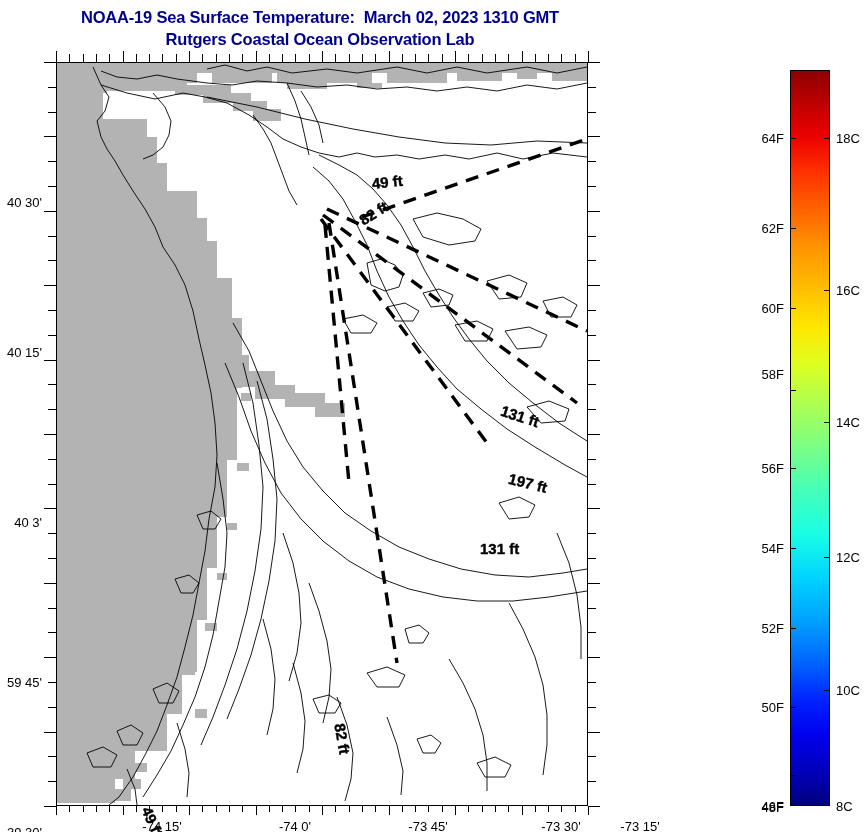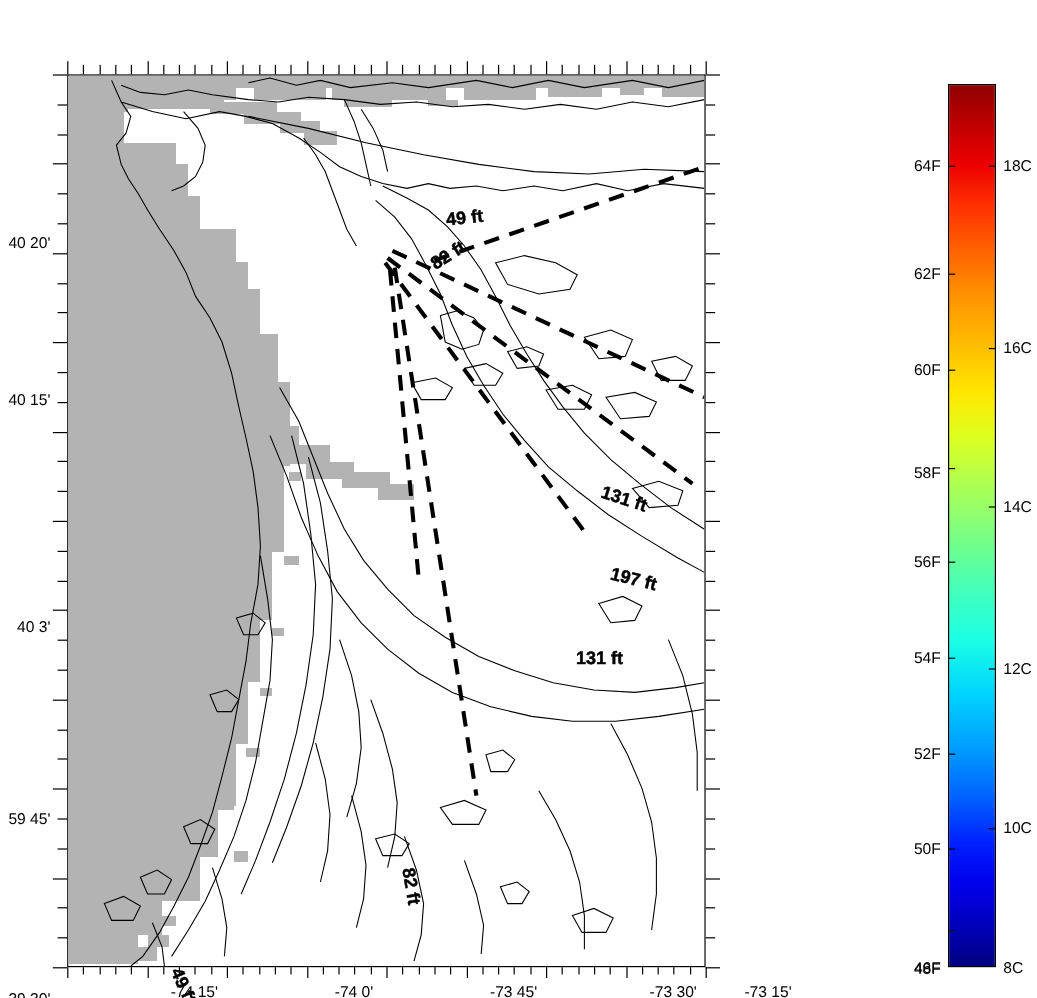--- a/index.html
+++ b/index.html
@@ -76,20 +76,22 @@
             transform:translateY(-50%);white-space:pre;text-align:right;}
   .cb-lab-c{position:absolute;left:46px;font-size:13px;color:#000;
             transform:translateY(-50%);white-space:pre;}
 </style>
 </head>
 <body>
 
 <div id="stage">
 
   <div class="title-block">
+    <div class="title-line">NOAA-19 Sea Surface Temperature:  March 02, 2023 1310 GMT</div>
+    <div class="title-line">Rutgers Coastal Ocean Observation Lab</div>
   </div>
 
   <div id="map-frame">
     <div id="map-clip">
       <svg width="530" height="742" viewBox="0 0 530 742" xmlns="http://www.w3.org/2000/svg">
         <rect x="0" y="0" width="530" height="742" fill="#ffffff"></rect>
 
         <g fill="#b3b3b3" stroke="none" shape-rendering="crispEdges">
 
           <rect x="0" y="0" width="530" height="10"></rect>
@@ -400,22 +402,22 @@
     </div>
 
   <div id="xlabels">
       <div class="axlabel xlabel" style="left: 162px; top: 819px;">-74 15'</div>
       <div class="axlabel xlabel" style="left: 295px; top: 819px;">-74 0'</div>
       <div class="axlabel xlabel" style="left: 428px; top: 819px;">-73 45'</div>
       <div class="axlabel xlabel" style="left: 561px; top: 819px;">-73 30'</div>
       <div class="axlabel xlabel" style="left: 640px; top: 819px;">-73 15'</div>
     </div>
   <div id="ylabels">
-      <div class="axlabel ylabel" style="left: 0px; width: 42px; top: 202px;">40 20'</div>
-      <div class="axlabel ylabel" style="left: 0px; width: 42px; top: 333px;">40 15'</div>
+      <div class="axlabel ylabel" style="left: 0px; width: 42px; top: 202px;">40 30'</div>
+      <div class="axlabel ylabel" style="left: 0px; width: 42px; top: 352px;">40 15'</div>
       <div class="axlabel ylabel" style="left: 0px; width: 42px; top: 522px;">40 3'</div>
       <div class="axlabel ylabel" style="left: 0px; width: 42px; top: 682px;">59 45'</div>
       <div class="axlabel ylabel" style="left: 0px; width: 42px; top: 832px;">39 30'</div>
     </div>
 
   <div id="depth-labels">
       <div class="depth-label" style="left: 371px; top: 175px; transform: rotate(-6deg);">49 ft</div>
       <div class="depth-label" style="left: 356px; top: 214px; transform: rotate(-32deg);">82 ft</div>
       <div class="depth-label" style="left: 504px; top: 402px; transform: rotate(18deg);">131 ft</div>
       <div class="depth-label" style="left: 511px; top: 470px; transform: rotate(14deg);">197 ft</div>
@@ -426,21 +428,21 @@
 
   <div id="colorbar-group">
     <div id="colorbar"></div>
     <div id="cb-labels-f">
         <div class="cb-lab-f" style="top: 68px;">64F</div>
         <div class="cb-tick" style="left: 0px; top: 68px; width: 6px;"></div>
         <div class="cb-lab-f" style="top: 158px;">62F</div>
         <div class="cb-tick" style="left: 0px; top: 158px; width: 6px;"></div>
         <div class="cb-lab-f" style="top: 238px;">60F</div>
         <div class="cb-tick" style="left: 0px; top: 238px; width: 6px;"></div>
-        <div class="cb-lab-f" style="top: 324px;">58F</div>
+        <div class="cb-lab-f" style="top: 304px;">58F</div>
         <div class="cb-tick" style="left: 0px; top: 320px; width: 6px;"></div>
         <div class="cb-lab-f" style="top: 398px;">56F</div>
         <div class="cb-tick" style="left: 0px; top: 398px; width: 6px;"></div>
         <div class="cb-lab-f" style="top: 478px;">54F</div>
         <div class="cb-tick" style="left: 0px; top: 478px; width: 6px;"></div>
         <div class="cb-lab-f" style="top: 558px;">52F</div>
         <div class="cb-tick" style="left: 0px; top: 558px; width: 6px;"></div>
         <div class="cb-lab-f" style="top: 637px;">50F</div>
         <div class="cb-tick" style="left: 0px; top: 637px; width: 6px;"></div>
         <div class="cb-lab-f" style="top: 705px; margin-top: 32px;">48F</div>

